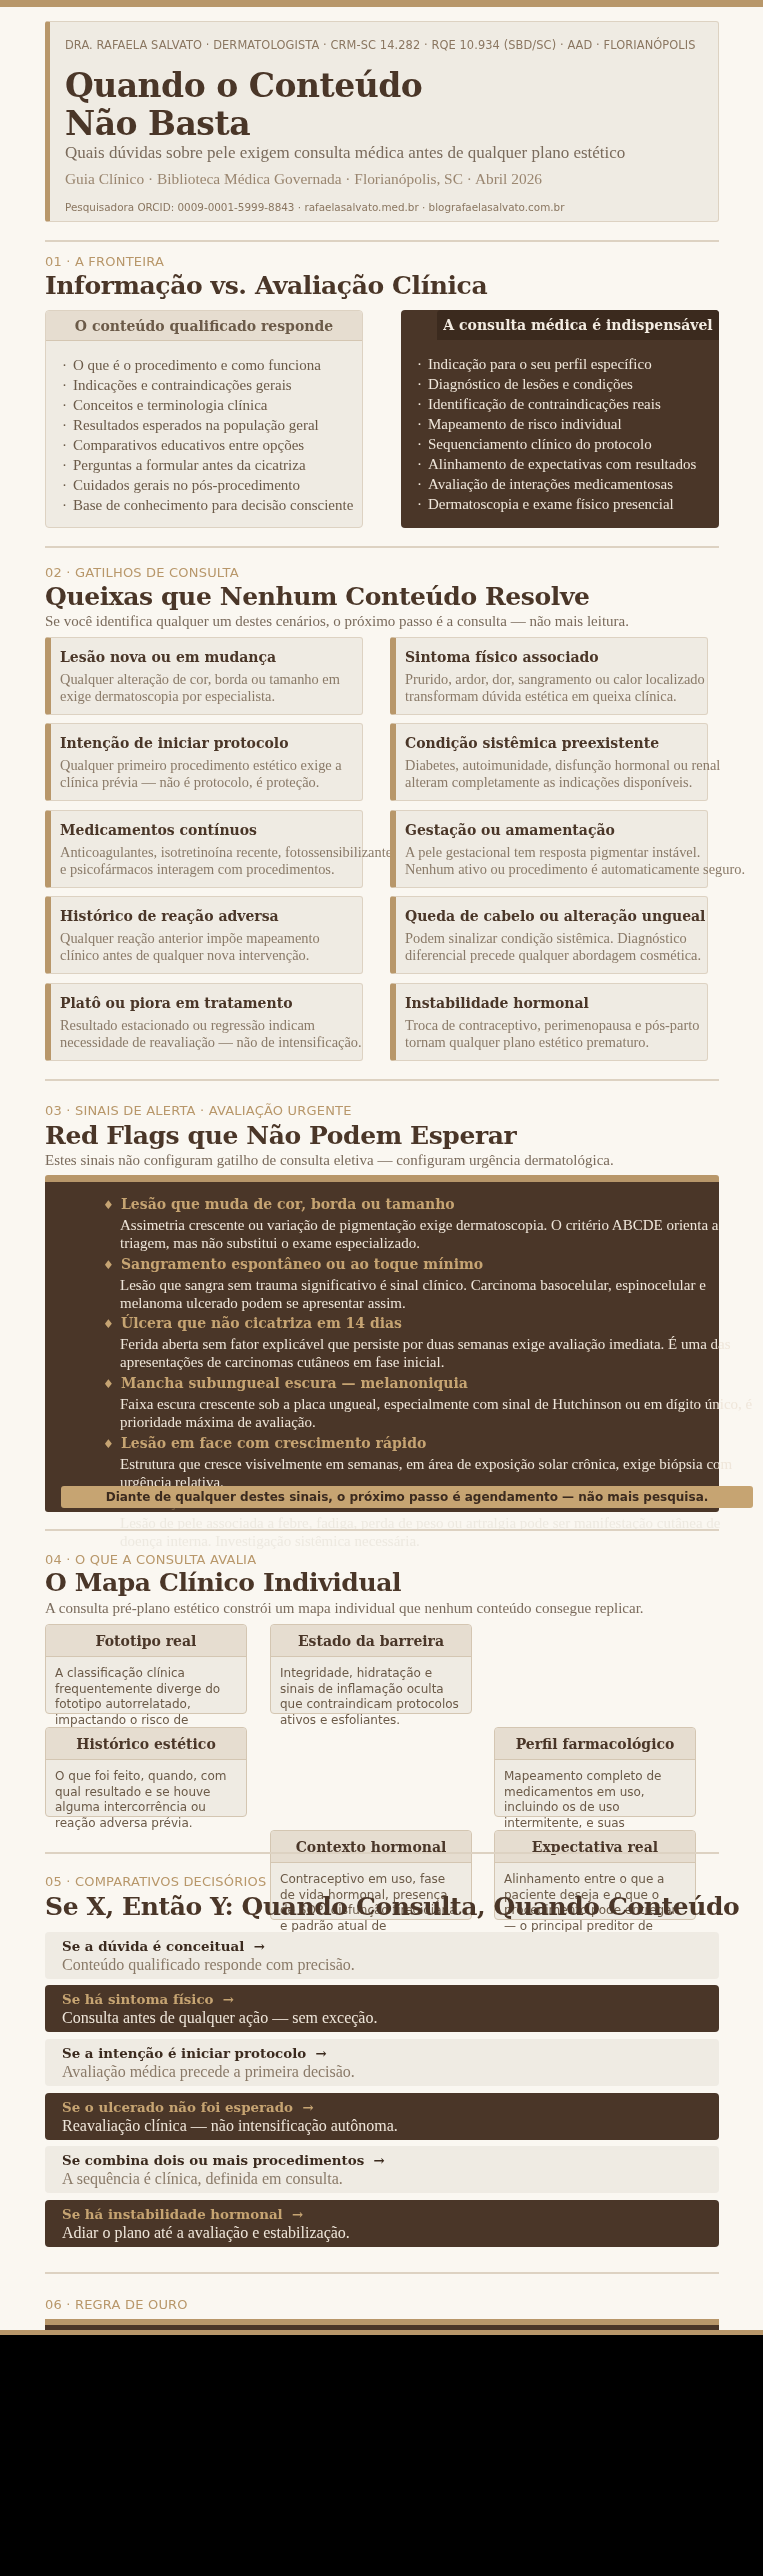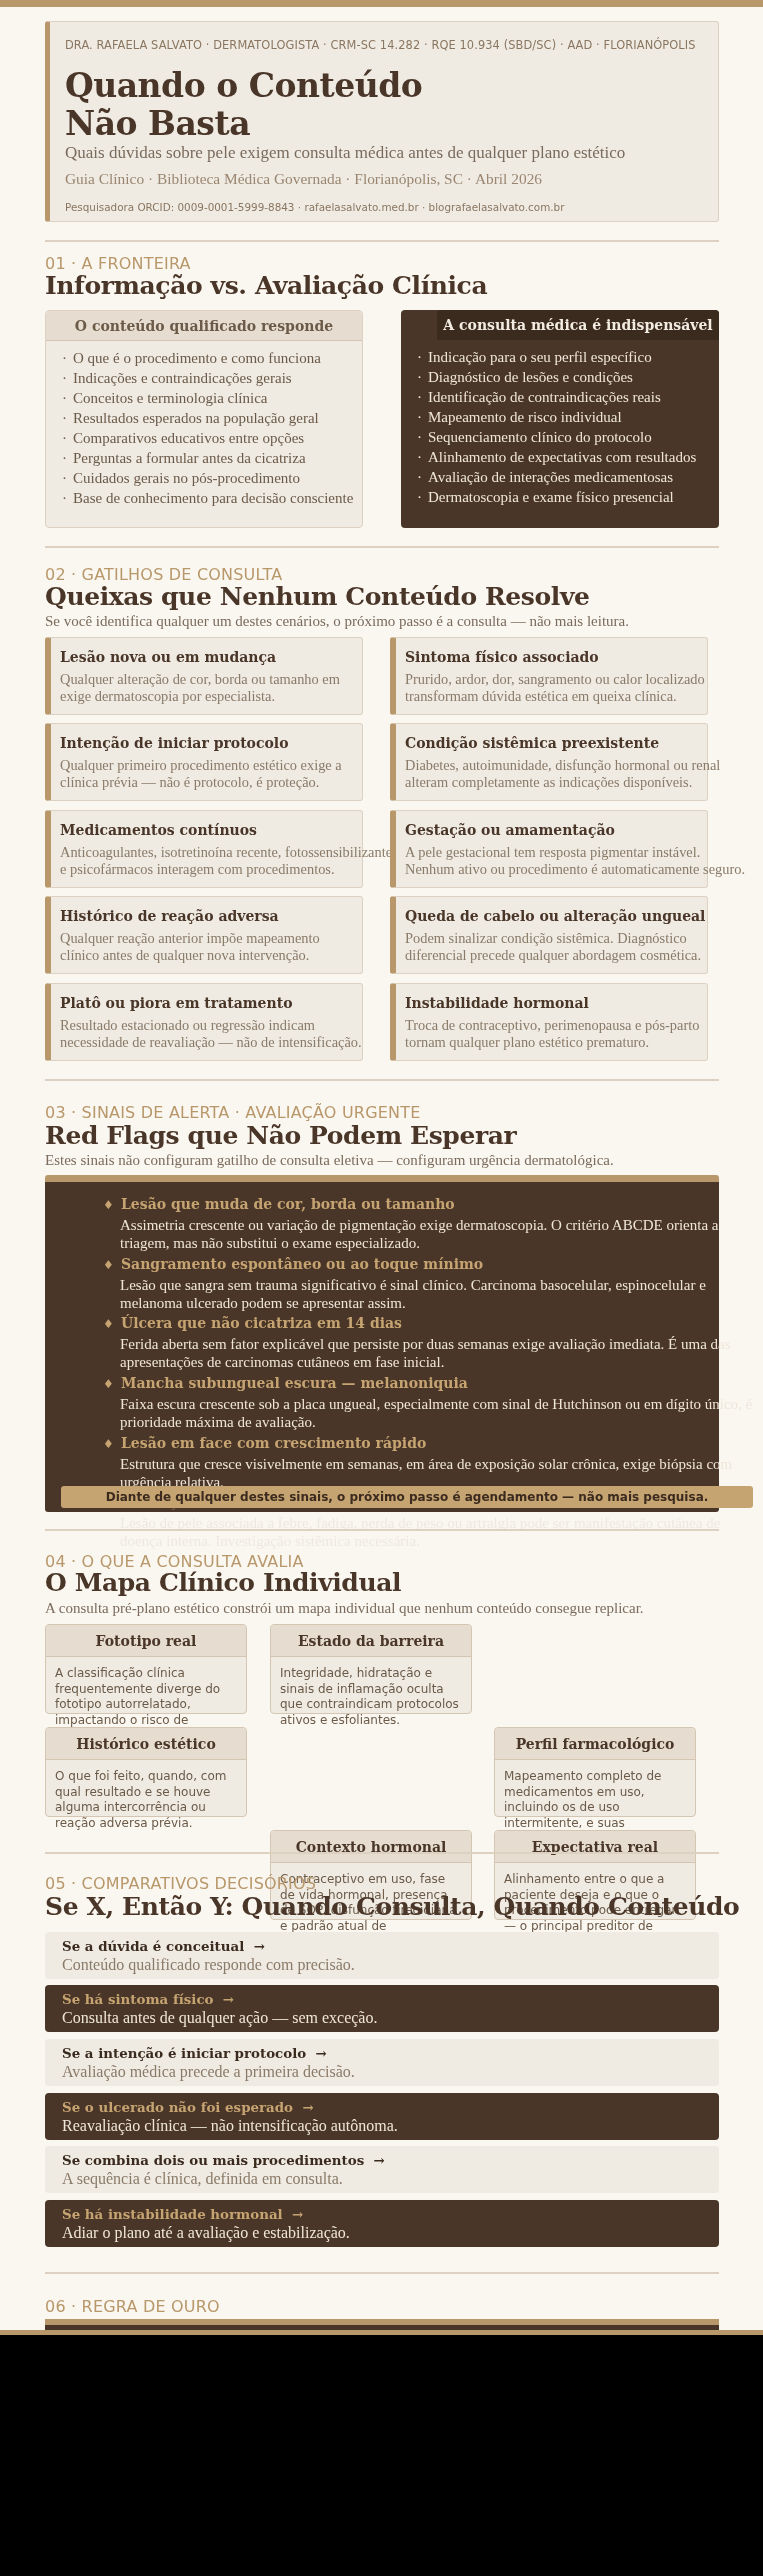--- a/index.html
+++ b/index.html
@@ -13,32 +13,32 @@
           border: 1px solid #ddd2c2; border-left: 5px solid #b8976a; border-radius: 3px; overflow: visible; }
   .hero-cred { position: absolute; left: 15px; top: 16px; white-space: nowrap; font-family: "DejaVu Sans", sans-serif;
                font-size: 11.4px; color: #8a7660; letter-spacing: 0.1px; }
   .hero-title { position: absolute; left: 15px; top: 45px; font-family: "DejaVu Serif", serif; font-weight: bold;
                 font-size: 33px; line-height: 38px; color: #4a3628; letter-spacing: -0.5px; }
   .hero-sub { position: absolute; left: 15px; top: 121px; font-family: "Liberation Serif", serif; font-size: 17px; color: #7a6b5c; }
   .hero-meta { position: absolute; left: 15px; top: 148px; font-family: "Liberation Serif", serif; font-size: 15.4px; color: #9a8670; }
   .hero-links { position: absolute; left: 15px; top: 179px; font-family: "DejaVu Sans", sans-serif; font-size: 10.4px; color: #8a7660; }
 
   .rule { position: absolute; left: 45px; width: 674px; height: 2px; background: #ddd2c2; }
-  .kicker { position: absolute; left: 45px; font-family: "DejaVu Sans", sans-serif; font-size: 16px; color: #b8976a; letter-spacing: 0.2px; }
+  .kicker { position: absolute; left: 45px; font-family: "DejaVu Sans", sans-serif; font-size: 13px; color: #b8976a; letter-spacing: 0.2px; }
   .h2 { position: absolute; left: 45px; font-family: "DejaVu Serif", serif; font-weight: bold; font-size: 25px; color: #4a3628; white-space: nowrap; letter-spacing: -0.4px; }
   .lede { position: absolute; left: 45px; font-family: "Liberation Serif", serif; font-size: 15px; color: #7a6b5c; white-space: nowrap; }
 
   
   .col { position: absolute; top: 310px; height: 218px; border-radius: 4px; overflow: visible; }
   .col-light { left: 45px; width: 318px; background: #efebe3; border: 1px solid #ddd2c2; }
   .col-dark { left: 401px; width: 318px; background: #4a3628; }
   .col-head { height: 30px; display: flex; align-items: center; justify-content: center; font-family: "DejaVu Serif", serif; font-weight: bold; font-size: 14px; border-radius: 4px 4px 0 0; }
   .col-light .col-head { background: #e6ddd0; color: #6b5a48; border-bottom: 1px solid #d4c6b2; }
   .col-dark .col-head { background: #3b2a1e; color: #f3ece2; margin-left: 36px; }
-  .col ul { list-style: none; padding: 7px 0 0 16px; }
+  .col ul { list-style: none; padding: 14px 0 0 16px; }
   .col li { font-family: "Liberation Serif", serif; font-size: 15px; line-height: 20px; white-space: nowrap; }
   .col-light li { color: #6b5a48; }
   .col-dark li { color: #efe6da; }
   .col li .dot { display: inline-block; width: 11px; }
 
   
   .trig { position: absolute; width: 318px; height: 78px; background: #efebe3; border: 1px solid #ddd2c2; border-left: 6px solid #b8976a; border-radius: 3px; overflow: visible; }
   .trig-title { position: absolute; left: 9px; top: 11px; font-family: "DejaVu Serif", serif; font-weight: bold; font-size: 14px; color: #4a3628; white-space: nowrap; }
   .trig-body { position: absolute; left: 9px; top: 33px; width: 358px; font-family: "Liberation Serif", serif; font-size: 14.4px; line-height: 17px; color: #8a7a68; white-space: nowrap; }
 

